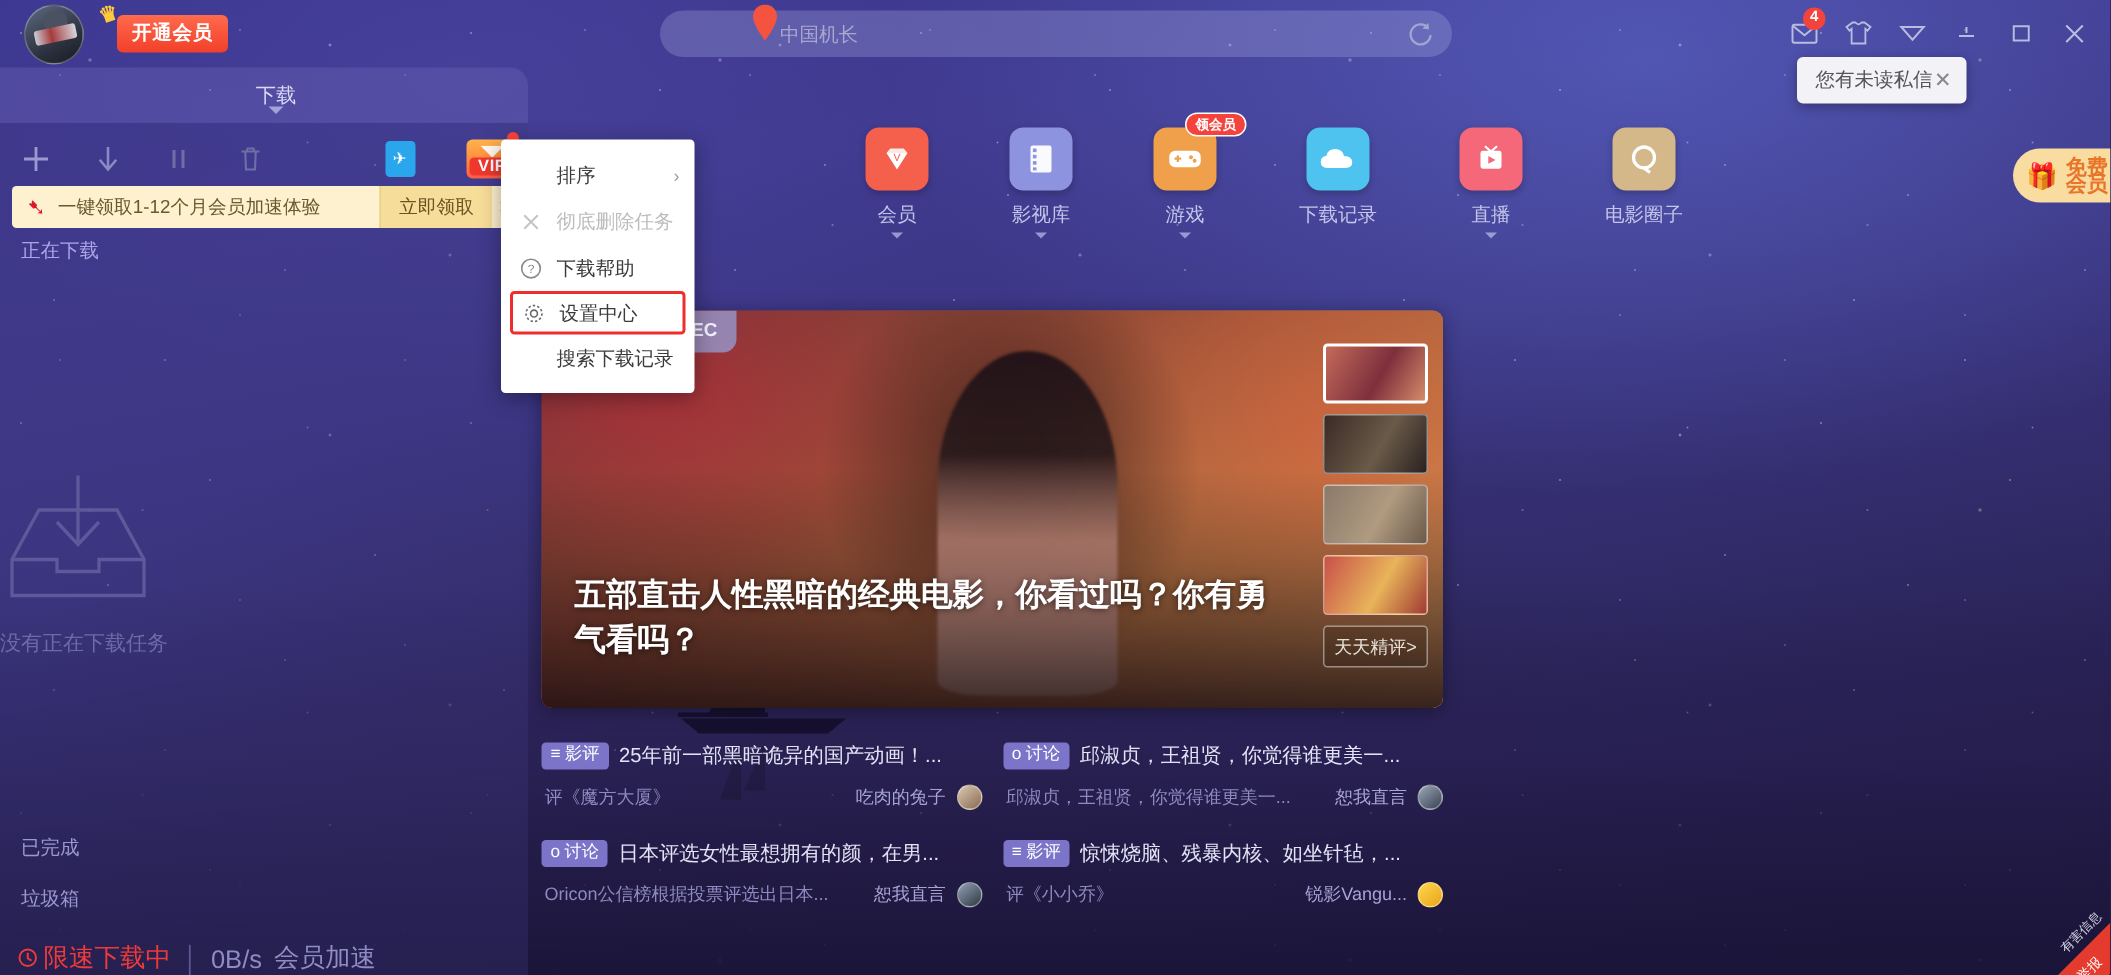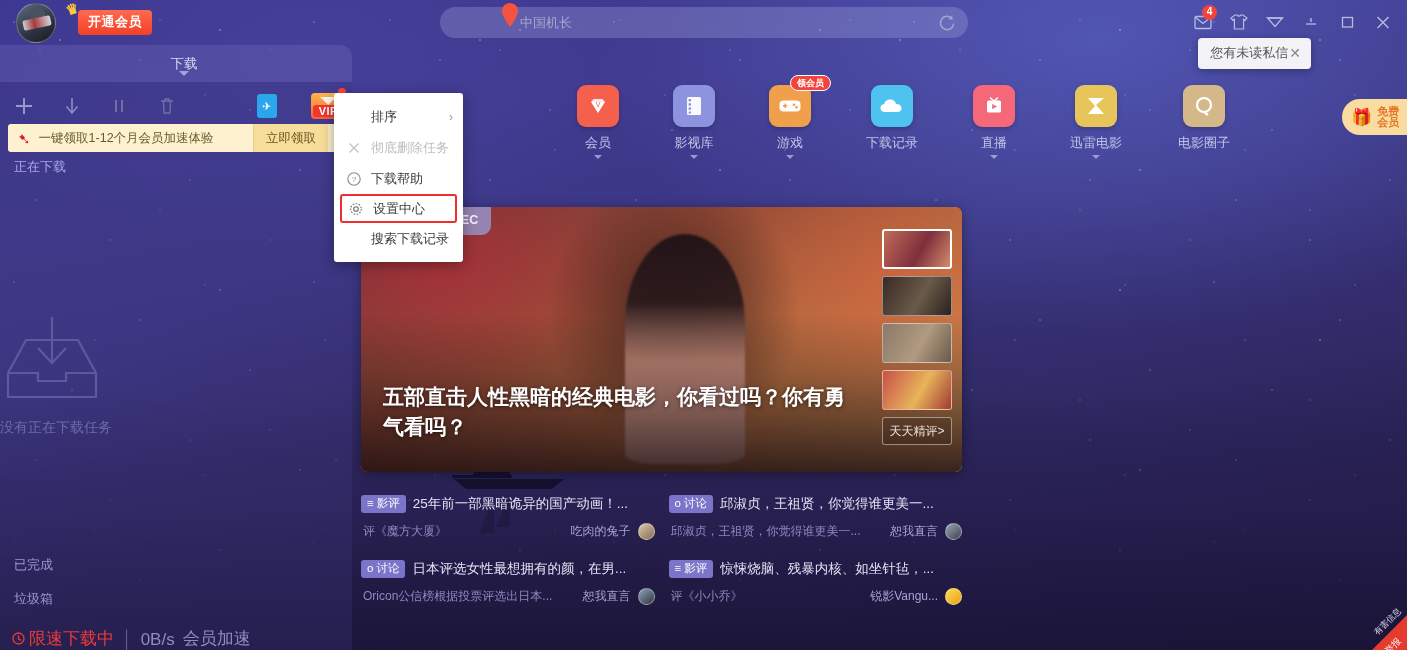--- a/index.html
+++ b/index.html
@@ -335,21 +335,21 @@
   .artav.a4{ background:linear-gradient(140deg,#ffd84d,#e8a31a); }
 
   .freevip{
     position:absolute; right:-5px; top:54px; width:70px; height:36px;
     background:#f8dca0; border-radius:18px 0 0 18px;
     display:flex; align-items:center; gap:5px; padding-left:9px;
     cursor:pointer; z-index:30;
   }
   .freevip .gift{ color:#f08a2a; font-size:17px; line-height:1; }
   .freevip .ftxt{
-    color:#e8762a; font-size:11px; font-weight:bold; line-height:11.5px;
+    color:#e8762a; font-size:14px; font-weight:bold; line-height:11.5px;
   }
   .report{
     position:absolute; right:0; bottom:0; width:46px; height:46px; overflow:hidden;
     z-index:30; cursor:pointer;
   }
   .report .tri{
     position:absolute; right:-24px; bottom:-8px; width:76px; height:24px;
     background:#e43b2e; transform:rotate(-45deg);
     color:#fff; font-size:9px; text-align:center; line-height:24px;
     letter-spacing:.5px;
@@ -607,29 +607,20 @@
           <svg width="22" height="22" viewBox="0 0 22 22">
               <path d="M7 2.5 L11 6 L15 2.5" stroke="#fff" stroke-width="1.4" fill="none"></path>
               <rect x="4" y="5.5" width="14" height="12" rx="1.6" fill="#fff"></rect>
               <path d="M9.2 9 L14 11.6 L9.2 14.2 Z" fill="#f4687a"></path>
             </svg>
         </div>
         <div class="navlabel">直播</div>
         <div class="navcaret"></div>
       </div>
 
-      <div class="navitem" style="width:68px;">
-        <div class="navicon" style="background:#e8c55a;">
-          <svg width="22" height="22" viewBox="0 0 22 22">
-              <path d="M3 3 L19 3 L11 10 L19 19 L3 19 L10 11 Z" fill="#fff"></path>
-            </svg>
-        </div>
-        <div class="navlabel">迅雷电影</div>
-        <div class="navcaret"></div>
-      </div>
 
       <div class="navitem" style="width:68px;">
         <div class="navicon" style="background:#d4b88a;">
           <svg width="22" height="22" viewBox="0 0 22 22">
               <circle cx="11" cy="10" r="7" stroke="#fff" stroke-width="2.2" fill="none"></circle>
               <path d="M11 17 L15 20" stroke="#fff" stroke-width="2.2"></path>
             </svg>
         </div>
         <div class="navlabel">电影圈子</div>
       </div>

